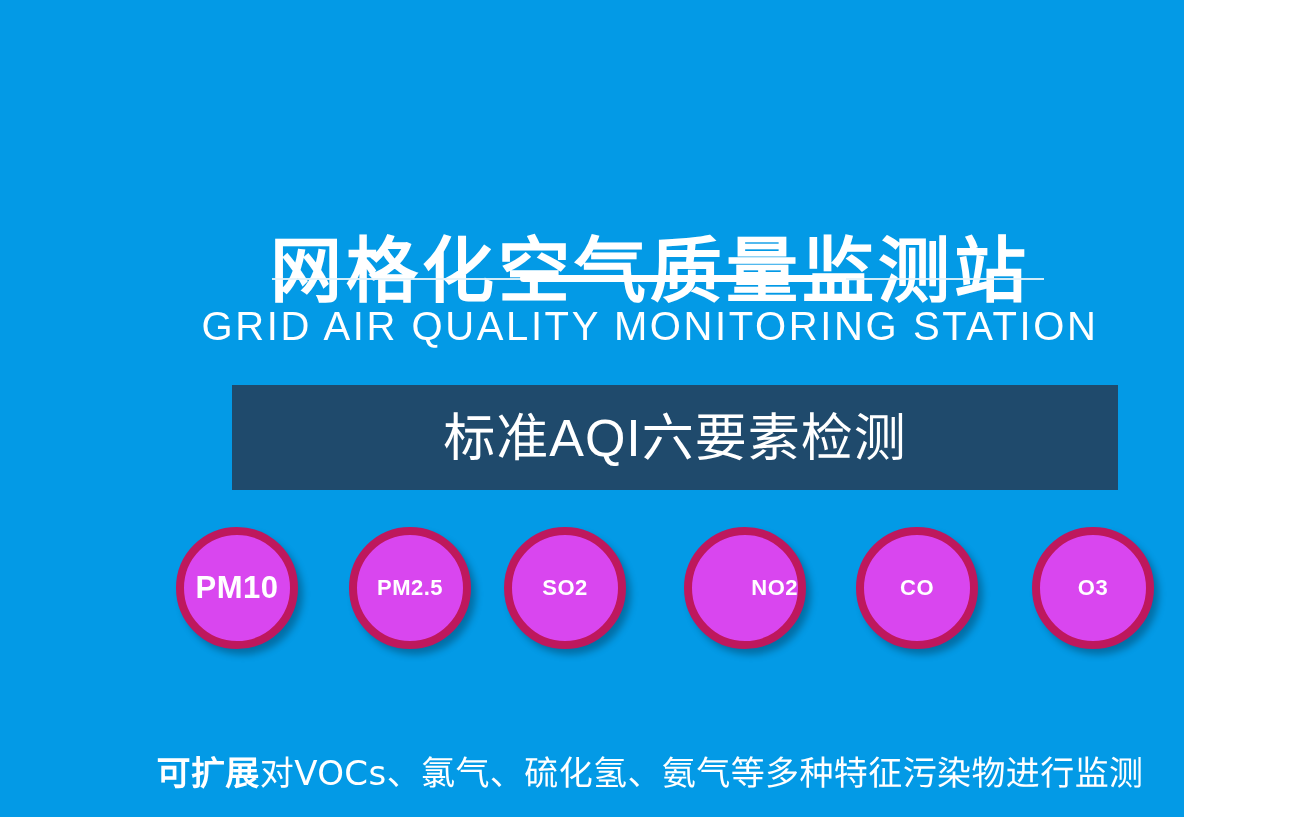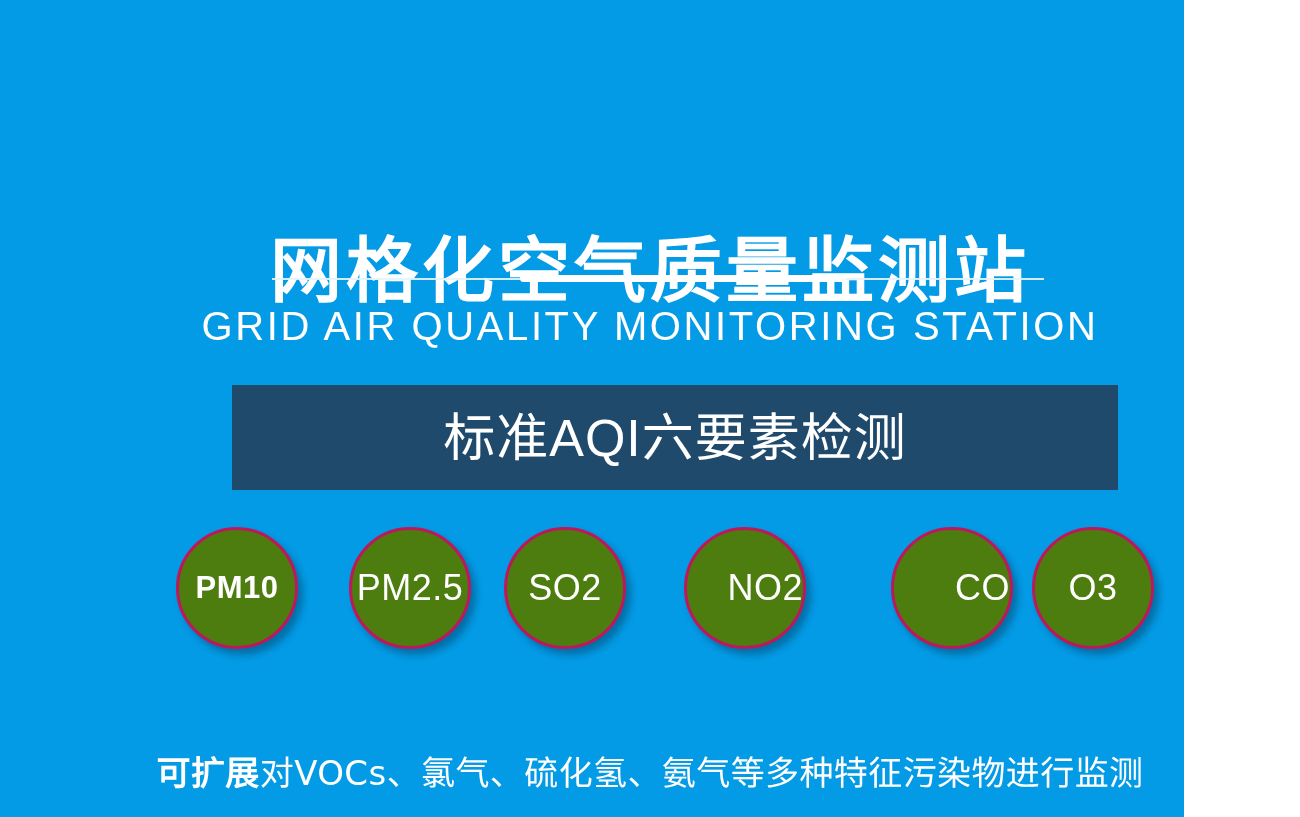--- a/index.html
+++ b/index.html
@@ -110,47 +110,47 @@
     top: 527px;
     width: 1300px;
     height: 128px;
   }
   .pollutant-circle {
     position: absolute;
     top: 0;
     width: 122px;
     height: 122px;
     border-radius: 50%;
-    background: #4d7c0f;
-    border: 3px solid #be185d;
+    background: #d946ef;
+    border: 8px solid #be185d;
     box-sizing: border-box;
     box-shadow: 5px 6px 7px rgba(0, 0, 0, .28);
     display: flex;
     align-items: center;
     justify-content: center;
   }
   .pollutant-label {
     color: #ffffff;
-    font-size: 36px;
+    font-size: 22px;
     line-height: 32px;
-    font-weight: 400;
+    font-weight: 700;
     letter-spacing: .5px;
     white-space: nowrap;
     font-family: "Liberation Sans", sans-serif;
   }
   .pollutant-circle.is-bold .pollutant-label {
     font-weight: 700;
     font-size: 31px;
   }
 
   .pollutant-circle.pos-0 { left: 176px; }
   .pollutant-circle.pos-1 { left: 349px; }
   .pollutant-circle.pos-2 { left: 504px; text-align: right; }
   .pollutant-circle.pos-3 { left: 684px; justify-content: flex-end; }
-  .pollutant-circle.pos-4 { left: 891px; justify-content: flex-end; }
+  .pollutant-circle.pos-4 { left: 856px; }
   .pollutant-circle.pos-5 { left: 1032px; }
 
   
   #footer-note {
     position: absolute;
     left: 0;
     top: 752px;
     width: 1300px;
     text-align: center;
     color: #ffffff;

